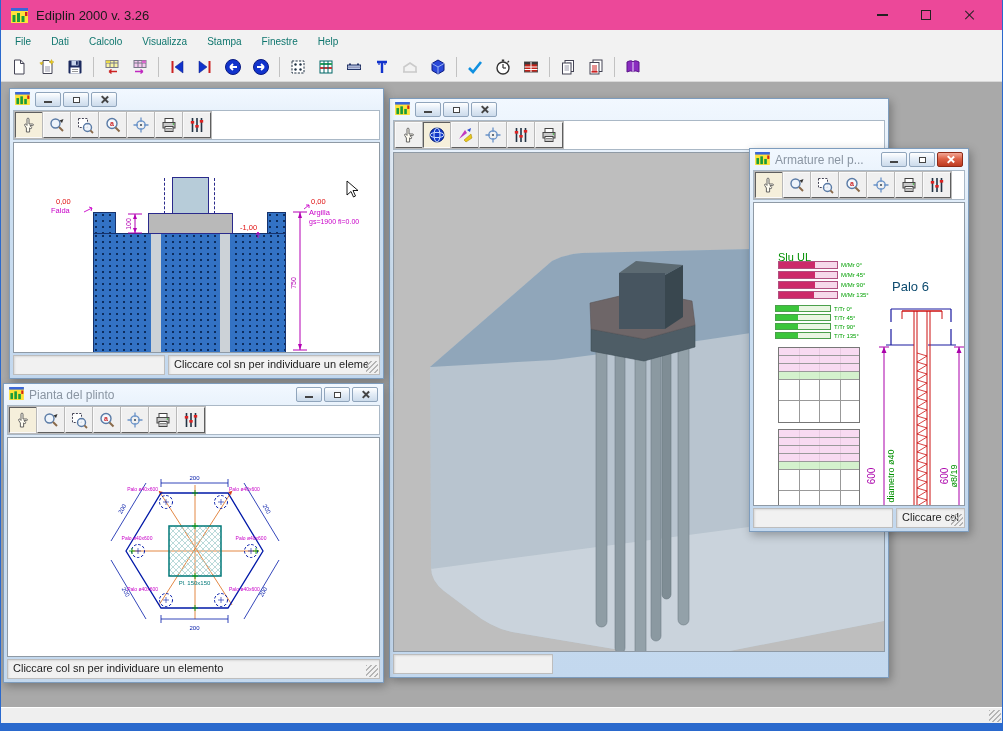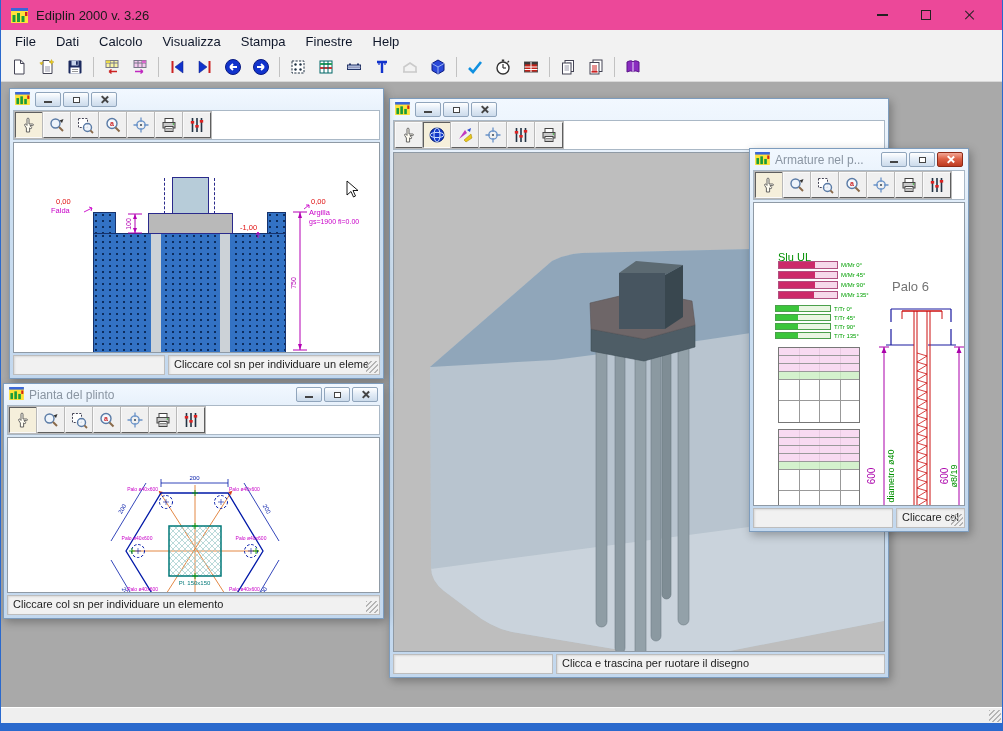--- a/index.html
+++ b/index.html
@@ -11,21 +11,21 @@
 .titlebar .ticon{margin-right:8px;display:flex}
 .titlebar .ttext{font-size:13px;color:#1a1a1a}
 .wctrl{margin-left:auto;display:flex}
 .wcb{width:44px;height:28px;display:flex;align-items:center;justify-content:center;background:transparent;border:none}
 .wcb .mline{width:11px;height:1.4px;background:#222}
 .wcb .mbox{width:10px;height:10px;border:1.2px solid #222}
 .xbar{position:relative;width:12px;height:12px}
 .xbar::before,.xbar::after{content:"";position:absolute;left:5.4px;top:0;width:1.3px;height:12px;background:#222}
 .xbar::before{transform:rotate(45deg)}.xbar::after{transform:rotate(-45deg)}
 .menubar{height:22px;display:flex;align-items:center;background:#f2f2f2;padding-left:4px}
-.menuitem{font-size:13px;color:#0f172a;padding:2px 10px;background:transparent;border:none;font-family:inherit}
+.menuitem{font-size:10px;color:#0f766e;padding:2px 10px;background:transparent;border:none;font-family:inherit}
 .toolbar{height:30px;display:flex;align-items:center;background:#f2f2f2;padding-left:4px;border-bottom:1px solid #d8d8d8}
 .tbtn{width:26px;height:26px;display:flex;align-items:center;justify-content:center;background:transparent;border:none;margin:0 1px}
 .tbtn.disabled{opacity:.55;filter:grayscale(1)}
 .tsep{width:1px;height:20px;background:#c2c2c2;margin:0 4px;display:inline-block}
 .mdi{position:absolute;left:0;right:0;top:82px;height:625px;background:#a9a9a9;overflow:hidden}
 .mainstatus{position:absolute;left:0;right:0;top:707px;height:16px;background:#efefef;border-top:1px solid #fff}
 .mainstatus .grip,.spanel .grip{position:absolute;right:1px;bottom:1px;width:12px;height:12px;background:repeating-linear-gradient(135deg,#b5b5b5 0 1px,transparent 1px 3.5px)}
 .bottomstrip{position:absolute;left:0;right:0;top:723px;height:8px;background:#2a69cd}
 
 .cwin{position:absolute;display:flex;flex-direction:column;padding:0 3px 3px;border:1px solid #7d9cbd;background:linear-gradient(#f2f8ff,#cde0f2 30%,#c3d8ee);box-shadow:2px 3px 9px rgba(0,0,0,.3)}
@@ -61,21 +61,21 @@
 .barcol.tkind .track{height:7px;border-color:#4ba04b;background:#e9f6e2}
 .fill{display:block;height:100%;background:#cc2a6a}
 .barcol.tkind .fill{background:#3bc53b}
 .blabel{font-size:6px;color:#00a000;white-space:nowrap}
 .atable{position:absolute;width:82px;border:1px solid #777;background-image:repeating-linear-gradient(90deg,transparent 0 19.5px,#999 19.5px 20.5px)}
 .arow{border-bottom:1px solid #999}
 .arow.pink{height:8px;background:rgba(247,212,239,.85)}
 .arow.green{height:8px;background:rgba(204,240,196,.85)}
 .arow.white{height:21px;background:transparent}
 .arow:last-child{border-bottom:none}
-.palo-title{position:absolute;font-size:13px;color:#737373}
+.palo-title{position:absolute;font-size:13px;color:#0c4a6e}
 svg text{font-family:"Liberation Sans","DejaVu Sans",sans-serif}
 </style>
 </head>
 <body>
 
 <div class="app">
 
   <div class="titlebar">
     <span class="ticon">
         <svg width="17" height="15" viewBox="0 0 17 15">
@@ -366,21 +366,20 @@
           <polygon points="197,176 250,186 301,172 301,194 250,208 197,198" fill="#4e5d66" stroke="#3e4d56" stroke-width="0.6"></polygon>
           <polygon points="196,150 247,138 298,148 301,172 250,186 197,176" fill="#6e6668" stroke="#5a5456" stroke-width="0.6"></polygon>
 
           <polygon points="225,120 242,108 289,112 271,122" fill="#5c6a72"></polygon>
           <polygon points="271,122 289,112 289,164 271,176" fill="#39474f"></polygon>
           <rect x="225" y="120" width="46" height="56" fill="#475560"></rect>
         </svg>
       </div>
       <div class="cstatus">
         <div class="spanel" style="width:160px;flex:none"></div>
-        <div class="spanel" style="flex:1"><span>Clicca e trascina per ruotare il disegno</span></div>
       </div>
     </div>
 
     <div class="cwin" style="left:8px;top:6px;width:375px;height:291px;z-index:2">
       <div class="ctitle">
         <span><svg width="15" height="13" viewBox="0 0 17 15">
               <rect width="17" height="15" fill="#ffe23a"></rect>
               <rect width="17" height="3" fill="#3a66d8"></rect>
               <rect x="1.5" y="7" width="3" height="7" fill="#1a9c3a"></rect>
               <rect x="6" y="5" width="3" height="9" fill="#1a9c3a"></rect>
@@ -495,21 +494,21 @@
 
           <path d="M0 0 L0 14 L4 10.5 L6.5 16 L8.5 15 L6 9.5 L11 9.5 Z" transform="translate(333,38)" fill="#fff" stroke="#000" stroke-width="0.9"></path>
         </svg>
       </div>
       <div class="cstatus">
         <div class="spanel" style="width:152px;flex:none"></div>
         <div class="spanel" style="flex:1"><span>Cliccare col sn per individuare un eleme</span><span class="grip"></span></div>
       </div>
     </div>
 
-    <div class="cwin" style="left:2px;top:301px;width:381px;height:236px;z-index:3">
+    <div class="cwin" style="left:2px;top:301px;width:381px;height:300px;z-index:3">
       <div class="ctitle">
         <span><svg width="15" height="13" viewBox="0 0 17 15">
               <rect width="17" height="15" fill="#ffe23a"></rect>
               <rect width="17" height="3" fill="#3a66d8"></rect>
               <rect x="1.5" y="7" width="3" height="7" fill="#1a9c3a"></rect>
               <rect x="6" y="5" width="3" height="9" fill="#1a9c3a"></rect>
               <rect x="10.5" y="8" width="3" height="6" fill="#1a9c3a"></rect>
               <rect x="14" y="4" width="2.4" height="4" fill="#d22218"></rect>
             </svg></span>
         <span class="ctext">Pianta del plinto</span>

